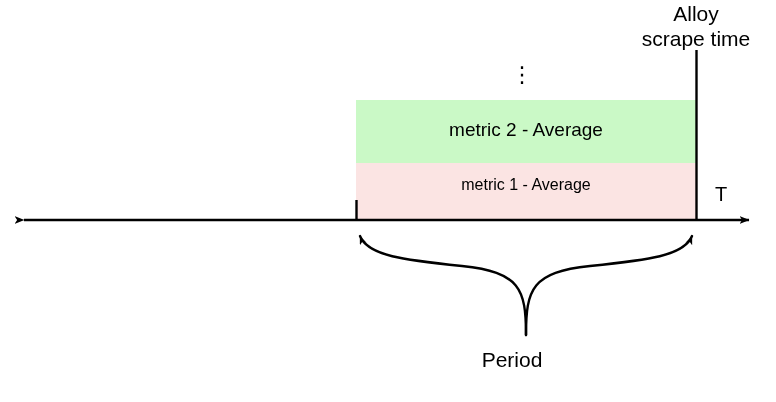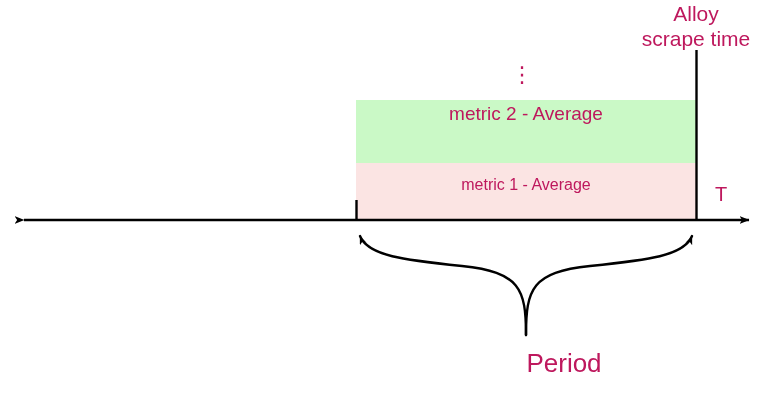--- a/index.html
+++ b/index.html
@@ -22,53 +22,53 @@
   #diagram-svg {
     position: absolute;
     top: 0;
     left: 0;
     width: 776px;
     height: 402px;
   }
   .lbl {
     position: absolute;
     font-family: "Liberation Sans", sans-serif;
-    color: #be185d;
+    color: #000000;
     white-space: pre;
     line-height: 1.18;
   }
   .lbl-center {
     text-align: center;
     transform: translateX(-50%);
   }
   #alloy-label {
     left: 696px;
     top: 2px;
     font-size: 21px;
     font-weight: 400;
   }
   #band-2-label {
     left: 526px;
-    top: 103px;
+    top: 119px;
     font-size: 19px;
   }
   #band-1-label {
     left: 526px;
     top: 176px;
     font-size: 16px;
   }
   #axis-label-t {
     left: 721px;
     top: 183px;
     font-size: 20px;
   }
   #period-label {
-    left: 564px;
+    left: 512px;
     top: 348px;
-    font-size: 26px;
+    font-size: 21px;
   }
   #ellipsis-marker {
     left: 522px;
     top: 64px;
     font-size: 22px;
     letter-spacing: 0;
     line-height: 1;
   }
 </style>
 </head>

